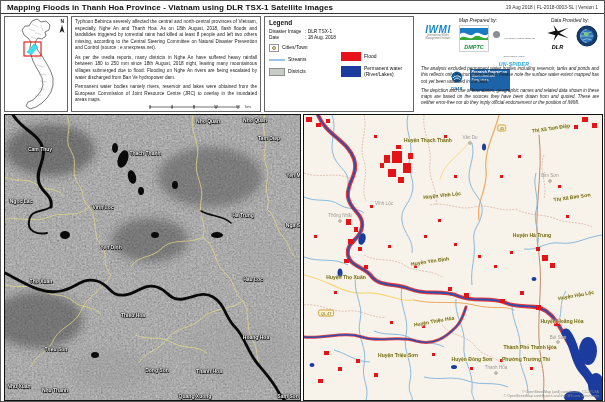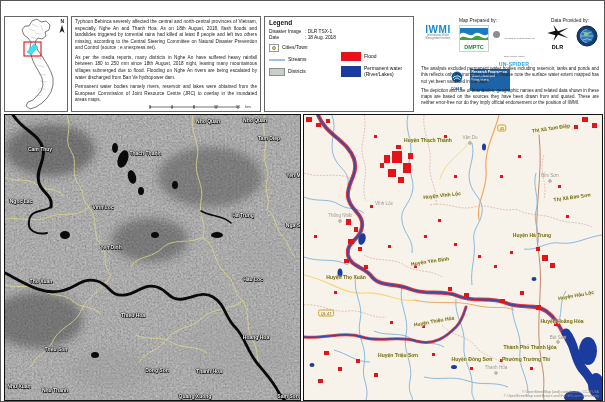--- a/index.html
+++ b/index.html
@@ -28,21 +28,21 @@
   .lcol{flex:1;}
   .litem{display:flex;align-items:center;margin-bottom:5px;gap:3px;}
   .litem .lab{font-size:5px;line-height:1.1;}
   .sw-city{width:10px;height:8px;border:.5px solid #999;display:flex;align-items:center;justify-content:center;background:#fff;flex:none;}
   .sw-city i{width:4px;height:4px;border-radius:50%;border:.5px solid #888;display:block;}
   .sw-stream{width:16px;height:1.5px;flex:none;}
   .sw-district{width:16px;height:8px;border:1.5px solid #8a8f8a;flex:none;}
   .sw-flood{width:20px;height:9px;flex:none;}
   .sw-perm{width:20px;height:11px;flex:none;}
   
-  .rcol{flex:1;height:96px;position:relative;padding:1px 3px;}
+  .rcol{flex:1;height:96px;position:relative;padding:1px 3px;font-style:italic;}
   .credit-head{font-size:4.8px;color:#222;text-align:center;margin:1px 0 2px 0;}
   .credits{display:flex;gap:4px;}
   .prepared{flex:1.35;}
   .provided{flex:1;border-left:none;}
   .logorow{display:flex;gap:3px;align-items:flex-start;justify-content:center;}
   .logo{position:relative;flex:none;}
   .iwmi{width:36px;text-align:center;}
   .iwmi .big{font-size:10px;font-weight:bold;color:#1588c9;letter-spacing:.5px;line-height:1;}
   .iwmi .sub{font-size:2.6px;color:#777;line-height:1.1;}
   .dmptc{width:30px;border:.5px solid #cfcfcf;text-align:center;}
@@ -76,20 +76,24 @@
   .mapR .ml.b{background:#fdf3d0;border:.5px solid #c9a33a;border-radius:2px;
        font-size:4px;padding:0 1.5px;color:#6b5a16;}
   .attrib{position:absolute;right:3px;bottom:1px;font-size:3.6px;color:#8a8a8a;text-align:right;line-height:1.3;}
   .nlabel{position:absolute;right:3px;top:1px;font-size:5px;font-weight:bold;color:#222;}
 </style>
 </head>
 <body>
 
 <div class="page">
 
+  <div class="titlebar">
+    <div class="title">Mapping Floods in Thanh Hoa Province - Viatnam using DLR TSX-1 Satellite Images</div>
+    <div class="meta">19 Aug 2018 | FL-2018-0003-SL | Version 1</div>
+  </div>
 
   <div class="hrow">
 
     <div class="panel locator">
       <span class="nlabel">N</span>
       <svg width="62" height="94" viewBox="0 0 62 94">
         <path d="M27,4 L32,2 L36,5 L41,4 L45,8 L44,13 L40,15 L41,19 L37,22 L33,21 L30,25 L31,30 L34,35 L37,39 L40,44 L43,49 L46,55 L48,61 L48,68 L46,75 L42,81 L37,86 L31,90 L25,92 L21,89 L23,85 L28,83 L32,79 L36,74 L38,68 L37,61 L34,55 L31,50 L28,44 L26,38 L25,31 L26,25 L23,21 L19,18 L17,13 L20,9 L24,9 Z" fill="#fdfdfd" stroke="#444" stroke-width="0.7"></path>
         <g stroke="#999" stroke-width="0.35" fill="none">
           <path d="M27,7 L33,10 M36,8 L38,14 M24,12 L30,14 M30,16 L36,17 M26,20 L32,22"></path>
           <path d="M30,40 L37,42 M32,48 L39,50 M34,57 L41,58 M35,64 L42,65 M33,72 L40,72 M30,79 L37,78"></path>

